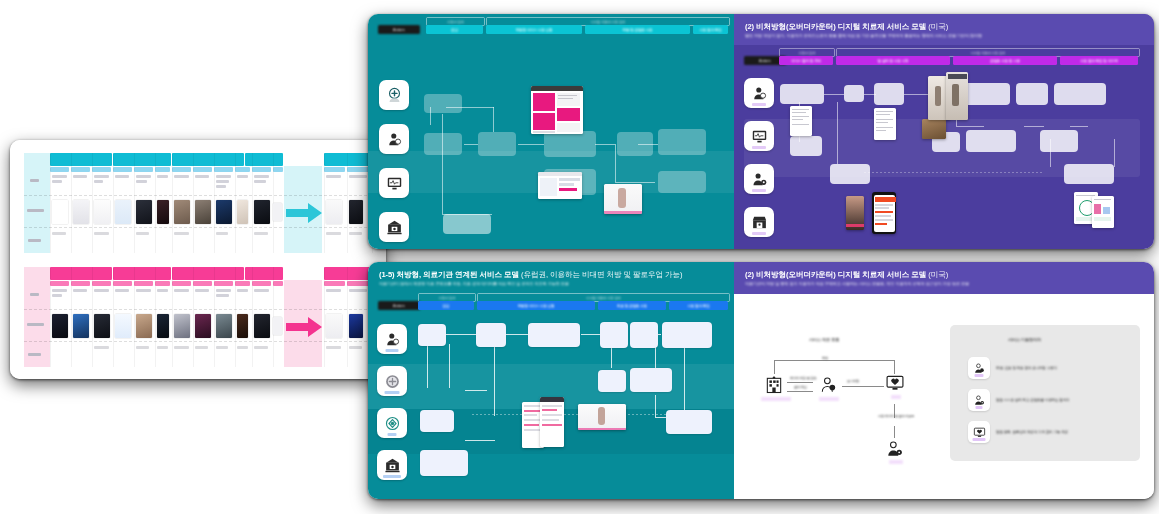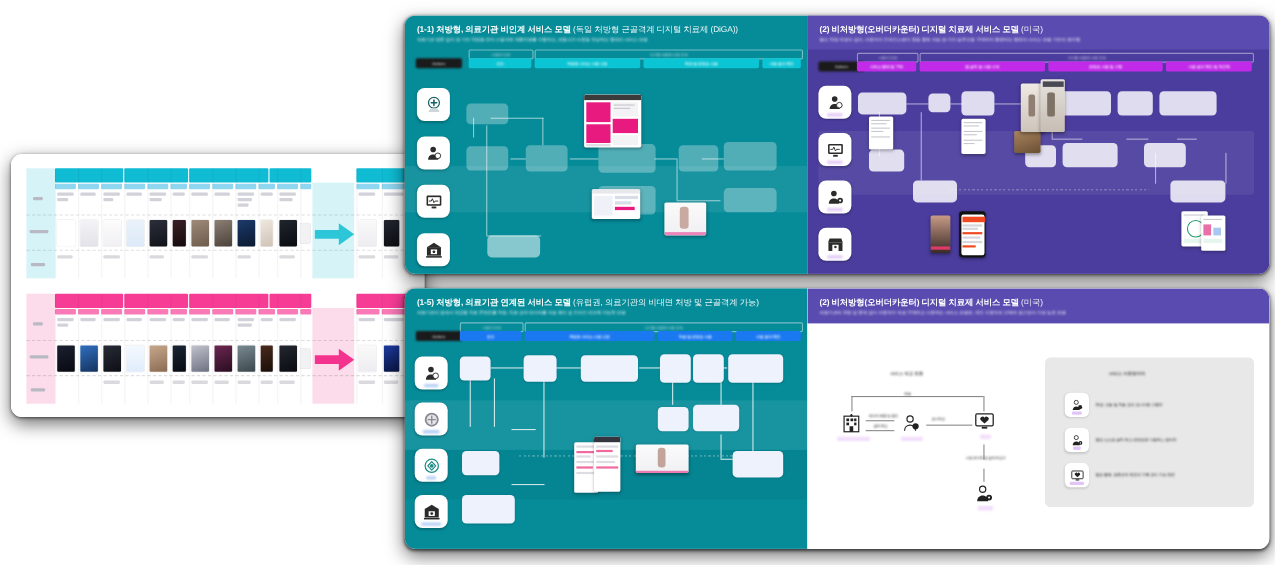--- a/index.html
+++ b/index.html
@@ -314,27 +314,20 @@
         </div>
       </div>
 
     </div>
   </div>
 
   <div class="card" id="top-card">
     <div class="panes">
 
       <div class="pane teal" style="width:366px;">
-        <div class="pane-head">
-          <div class="pane-title">
-            <span>(1-1) 처방형, 의료기관 비인계 서비스 모델</span>
-            <span class="soft">(독일 처방형 근골격계 디지털 치료제 (DiGA))</span>
-          </div>
-          <div class="pane-sub">의료기관 방문 없이 앱 기반 처방을 받아 근골격계 재활치료를 수행하고, 보험사가 비용을 부담하는 형태의 서비스 모델</div>
-        </div>
 
         <div class="bars">
           <div class="actors-chip blurtxt">Actors</div>
           <div class="phase" style="left:58px;width:57px;">
               <span class="blurtxt">사용자 단계</span>
             </div>
           <div class="phase" style="left:118px;width:242px;">
               <span class="blurtxt">디지털 치료제 사용 단계</span>
             </div>
           <div class="stage" style="left:58px;width:57px;">
@@ -625,21 +618,21 @@
     </div>
   </div>
 
   <div class="card" id="bot-card">
     <div class="panes">
 
       <div class="pane teal blue" style="width:366px;">
         <div class="pane-head">
           <div class="pane-title">
             <span>(1-5) 처방형, 의료기관 연계된 서비스 모델</span>
-            <span class="soft">(유럽권, 의료기관의 비대면 처방 및 근골격계 가능)</span>
+            <span class="soft">(유럽권, 이용하는 비대면 처방 및 팔로우업 가능)</span>
           </div>
           <div class="pane-sub">의료기관이 앱에서 제공할 치료 콘텐츠를 처방, 치료 경과 데이터를 직접 확인 및 온라인 피드백 가능한 모델</div>
         </div>
 
         <div class="bars">
           <div class="actors-chip blurtxt">Actors</div>
           <div class="phase" style="left:50px;width:56px;">
               <span class="blurtxt">사용자 단계</span>
             </div>
           <div class="phase" style="left:109px;width:251px;">

